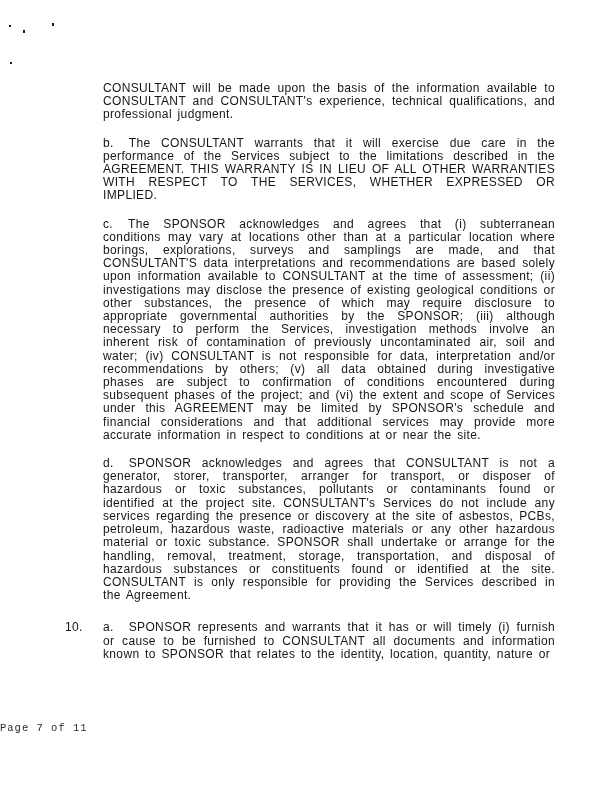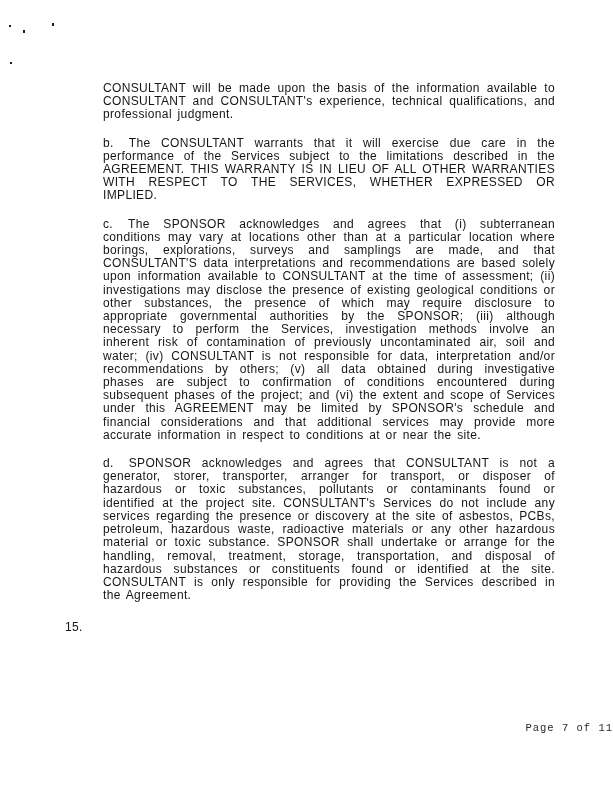--- a/index.html
+++ b/index.html
@@ -62,21 +62,21 @@
   .section-title {
     text-decoration: underline;
     text-underline-offset: 2px;
   }
 
   .page-footer {
     position: absolute;
     top: 722px;
     left: 0;
     width: 613px;
-    text-align: right;
+    text-align: left;
     font-family: "Liberation Mono", monospace;
     font-size: 10.5px;
     letter-spacing: 1px;
     color: #2a2a2a;
   }
 
   .scan-dot {
     position: absolute;
     background: #1a1a1a;
   }
@@ -98,19 +98,20 @@
   <div class="text-column" id="paragraphs-container">
   <p class="para"><span class="para-text">CONSULTANT will be made upon the basis of the information available to CONSULTANT and CONSULTANT's experience, technical qualifications, and professional judgment.</span></p>
 
   <p class="para"><span class="para-label">b.</span><span class="para-text">The CONSULTANT warrants that it will exercise due care in the performance of the Services subject to the limitations described in the AGREEMENT.  THIS WARRANTY IS IN LIEU OF ALL OTHER WARRANTIES WITH RESPECT TO THE SERVICES, WHETHER EXPRESSED OR IMPLIED.</span></p>
 
   <p class="para"><span class="para-label">c.</span><span class="para-text">The SPONSOR acknowledges and agrees that (i) subterranean conditions may vary at locations other than at a particular location where borings, explorations, surveys and samplings are made, and that CONSULTANT'S data interpretations and recommendations are based solely upon information available to CONSULTANT at the time of assessment; (ii) investigations may disclose the presence of existing geological conditions or other substances, the presence of which may require disclosure to appropriate governmental authorities by the SPONSOR; (iii) although necessary to perform the Services, investigation methods involve an inherent risk of contamination of previously uncontaminated air, soil and water; (iv) CONSULTANT is not responsible for data, interpretation and/or recommendations by others; (v) all data obtained during investigative phases are subject to confirmation of conditions encountered during subsequent phases of the project; and (vi) the extent and scope of Services under this AGREEMENT may be limited by SPONSOR's schedule and financial considerations and that additional services may provide more accurate information in respect to conditions at or near the site.</span></p>
 
   <p class="para"><span class="para-label">d.</span><span class="para-text">SPONSOR acknowledges and agrees that CONSULTANT is not a generator, storer, transporter, arranger for transport, or disposer of hazardous or toxic substances, pollutants or contaminants found or identified at the project site.  CONSULTANT's Services do not include any services regarding the presence or discovery at the site of asbestos, PCBs, petroleum, hazardous waste, radioactive materials or any other hazardous material or toxic substance.  SPONSOR shall undertake or arrange for the handling, removal, treatment, storage, transportation, and disposal of hazardous substances or constituents found or identified at the site. CONSULTANT is only responsible for providing the Services described in the Agreement.</span></p>
 
   <div class="section-row">
-    <span class="section-number">15.</span>
+    <span class="section-number">10.</span>
   </div>
 
+  <p class="para"><span class="para-label">a.</span><span class="para-text">SPONSOR represents and warrants that it has or will timely (i) furnish or cause to be furnished to CONSULTANT all documents and information known to SPONSOR that relates to the identity, location, quantity, nature or</span></p>
 </div>
 
   <div class="page-footer">Page 7 of 11</div>
 </div>
 
 </body></html>

